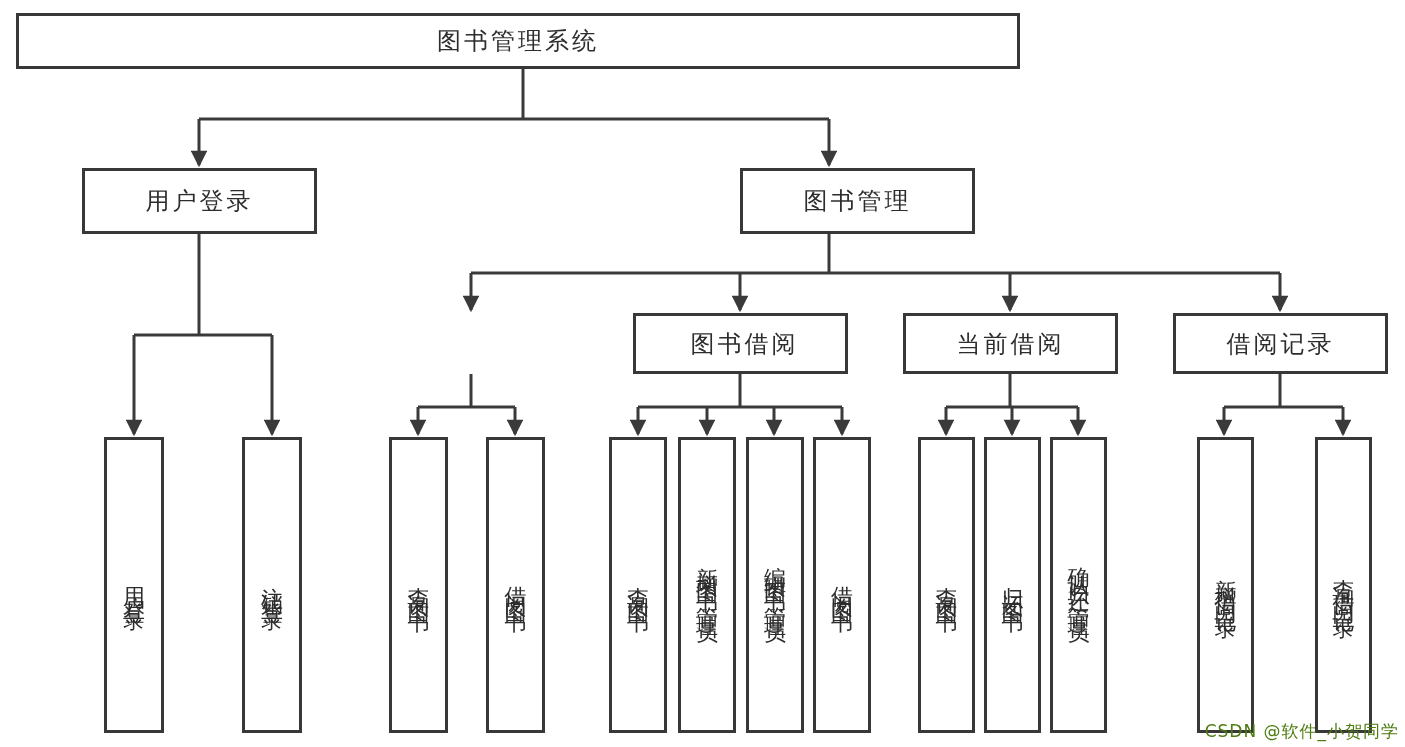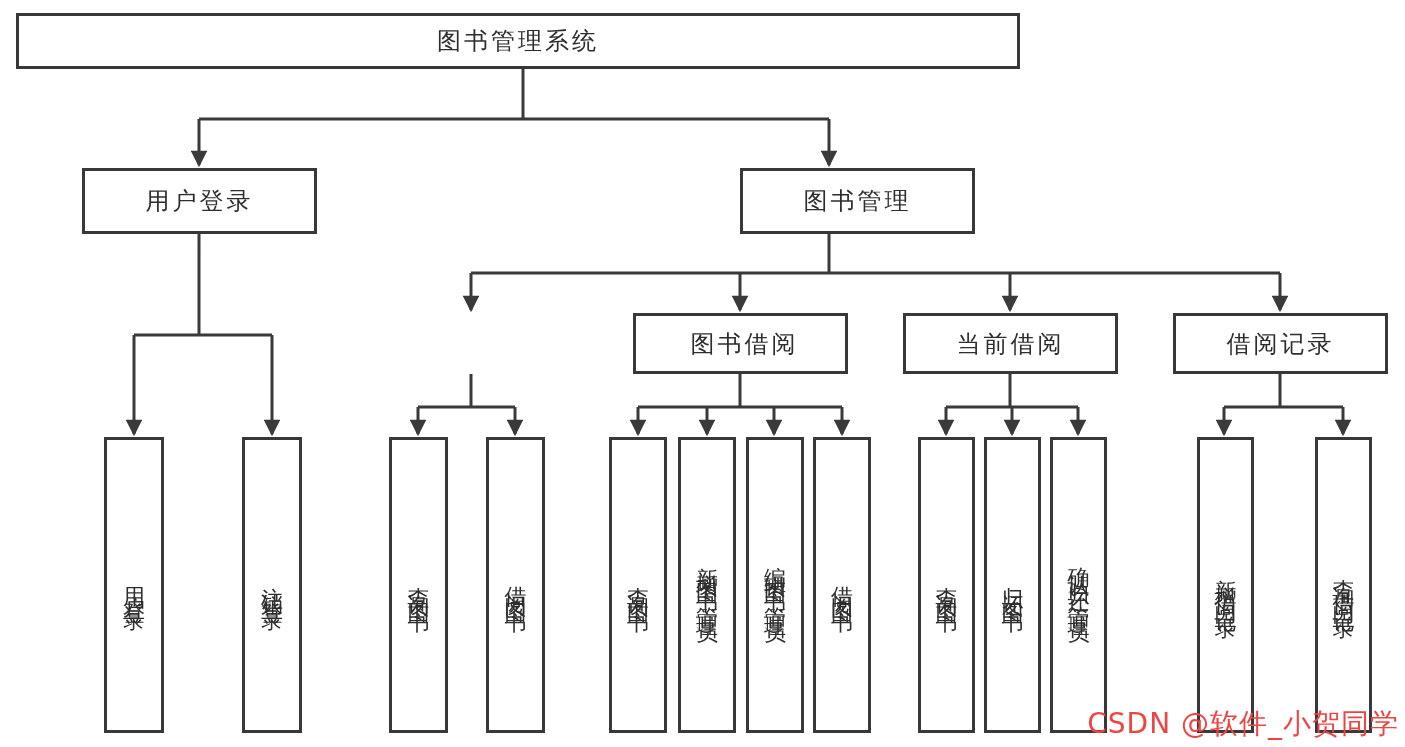--- a/index.html
+++ b/index.html
@@ -27,22 +27,22 @@
   }
   .node-h{font-size:24px;letter-spacing:3px;}
   .node-v{
     font-size:22px;letter-spacing:8px;
     writing-mode:vertical-rl;
     padding:6px 0;
   }
   .watermark{
     position:absolute;
     right:6px;bottom:4px;
-    font-size:28px;
-    color:#ef4444;
+    font-size:17px;
+    color:#4d7c0f;
     letter-spacing:1px;
     white-space:nowrap;
   }
 </style>
 </head>
 <body>
 
 <div class="canvas">
   <svg id="edges" xmlns="http://www.w3.org/2000/svg" viewBox="0 0 1405 747">
     <defs>

